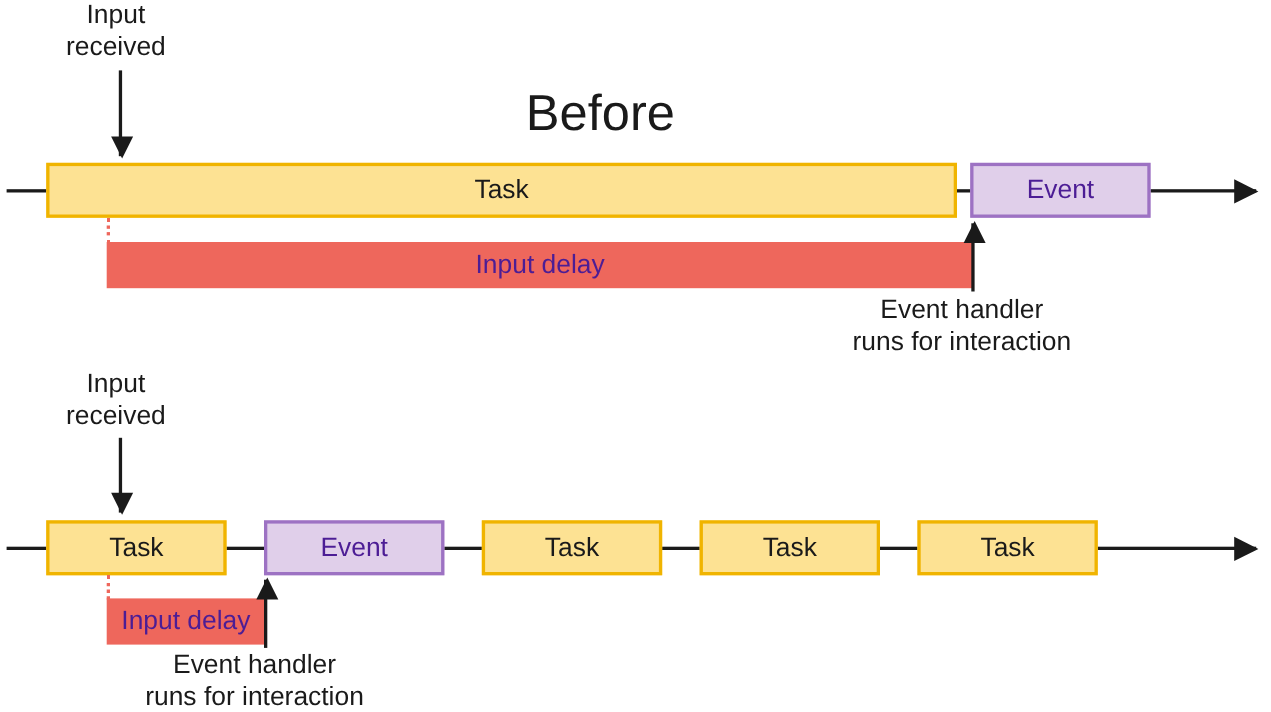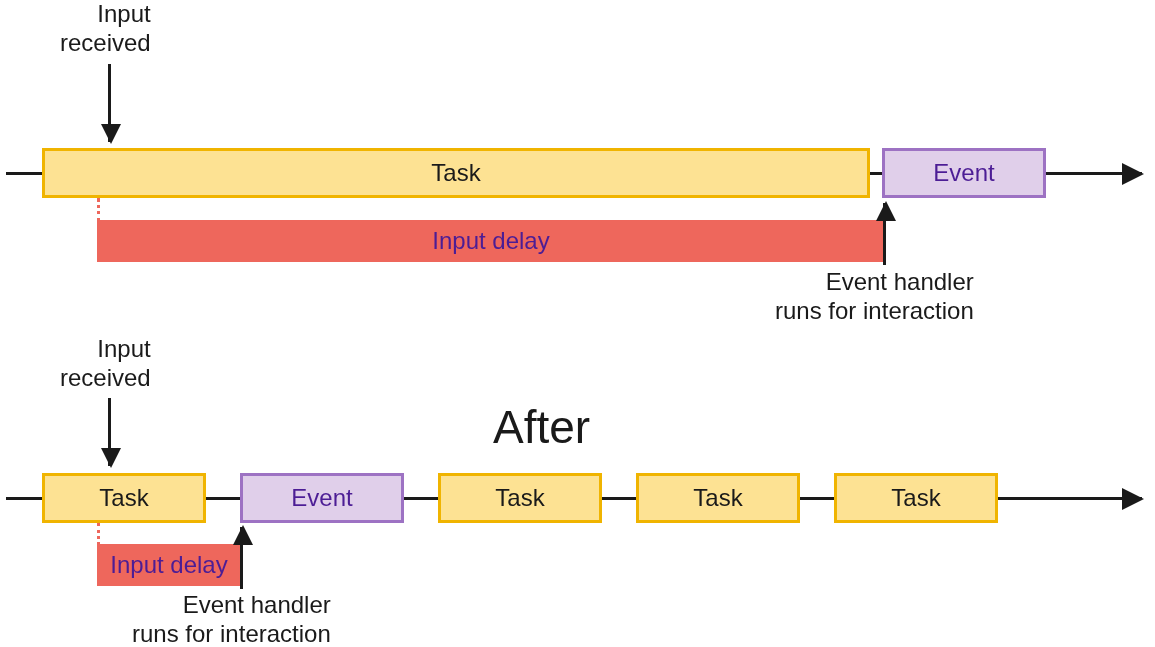--- a/index.html
+++ b/index.html
@@ -17,21 +17,21 @@
   .title {
     position: absolute;
     font-size: 46px;
     font-weight: 400;
     text-align: center;
   }
   .ann {
     position: absolute;
     font-size: 24px;
     line-height: 1.2;
-    text-align: right;
+    text-align: center;
     white-space: pre;
   }
   .box {
     position: absolute;
     border: 3px solid;
     display: flex;
     align-items: center;
     justify-content: center;
     font-size: 24px;
   }
@@ -79,38 +79,38 @@
     position: absolute;
     width: 0;
     border-left: 3px dotted #ee675c;
   }
 </style>
 </head>
 <body>
 
 <div class="stage">
 
+  <div class="title" style="left:478px; top:75px;">Before</div>
 
   <div class="ann" style="left:60px; top:0px;">Input
 received</div>
   <div class="vline arrow-down" style="left:108px; top:64px; height:78px;"></div>
 
   <div class="axis arrow-right" style="left:6px; top:172px; width:1136px;"></div>
 
   <div class="box task" style="left:42px;  top:148px; width:828px; height:50px;">Task</div>
   <div class="box event" style="left:882px; top:148px; width:164px; height:50px;">Event</div>
 
   <div class="dotted" style="left:97px; top:198px; height:24px;"></div>
   <div class="box delay" style="left:97px; top:220px; width:788px; height:42px;">Input delay</div>
 
   <div class="vline arrow-up" style="left:883px; top:203px; height:62px;"></div>
   <div class="ann" style="left:775px; top:268px;">Event handler
 runs for interaction</div>
 
-  <div class="title" style="left:493px; top:400px;">After</div>
 
   <div class="ann" style="left:60px; top:335px;">Input
 received</div>
   <div class="vline arrow-down" style="left:108px; top:398px; height:68px;"></div>
 
   <div class="axis arrow-right" style="left:6px; top:497px; width:1136px;"></div>
 
   <div class="box task" style="left:42px;  top:473px; width:164px; height:50px;">Task</div>
   <div class="box event" style="left:240px; top:473px; width:164px; height:50px;">Event</div>
   <div class="box task" style="left:438px; top:473px; width:164px; height:50px;">Task</div>

